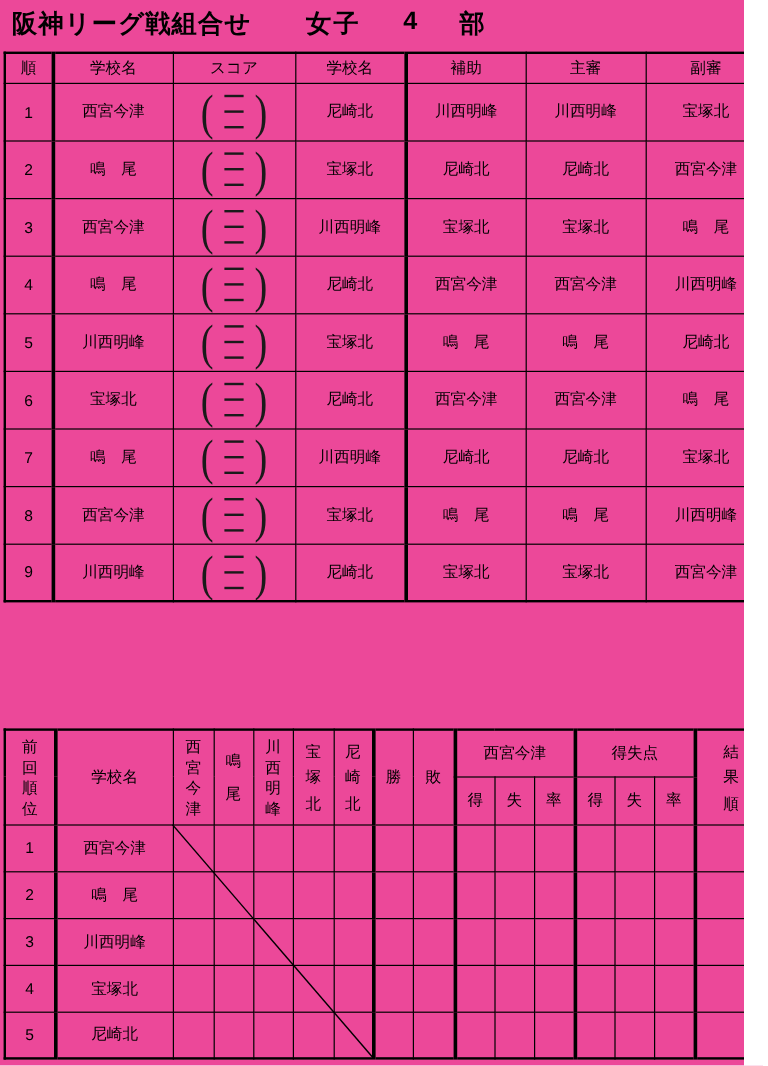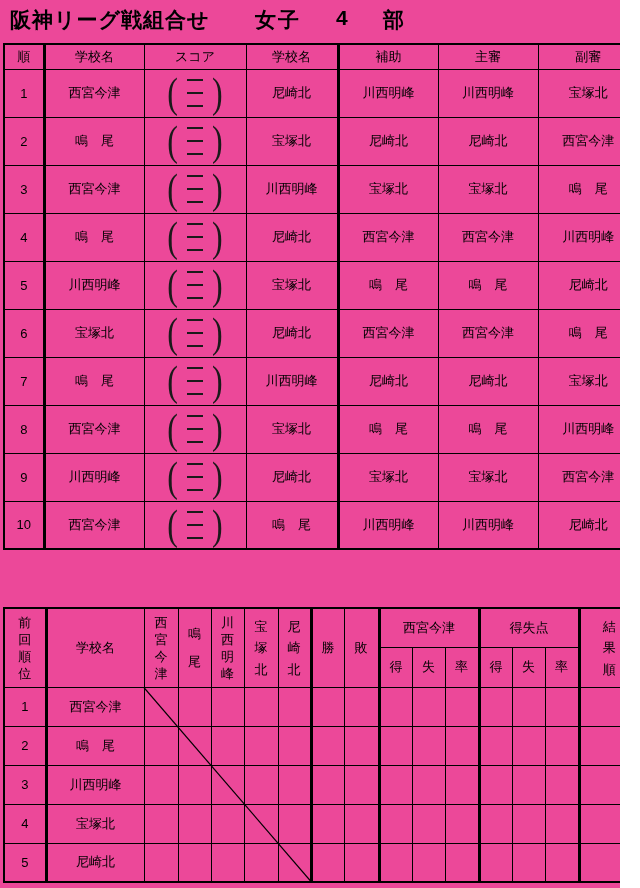--- a/index.html
+++ b/index.html
@@ -243,39 +243,20 @@
                 <i></i>
               </div>
               <span class="paren">)</span>
             </div>
           </td>
           <td class="br3">尼崎北</td>
           <td>宝塚北</td>
           <td>宝塚北</td>
           <td>西宮今津</td>
         </tr>
-        <tr>
-          <td class="br3">10</td>
-          <td>西宮今津</td>
-          <td>
-            <div class="bracket">
-              <span class="paren">(</span>
-              <div class="dashes">
-                <i></i>
-                <i></i>
-                <i></i>
-              </div>
-              <span class="paren">)</span>
-            </div>
-          </td>
-          <td class="br3">鳴　尾</td>
-          <td>川西明峰</td>
-          <td>川西明峰</td>
-          <td>尼崎北</td>
-        </tr>
       </tbody>
   </table>
 
   <table id="standings">
     <colgroup>
       <col style="width:42px">
         <col style="width:98px">
       <col style="width:34px">
         <col style="width:33px">
         <col style="width:33px">

